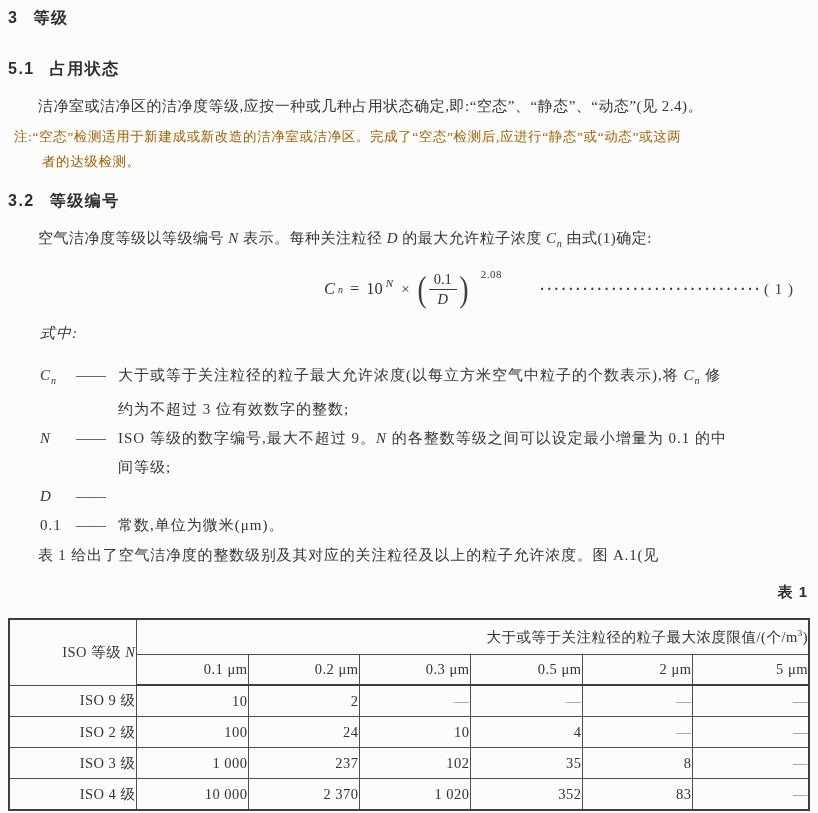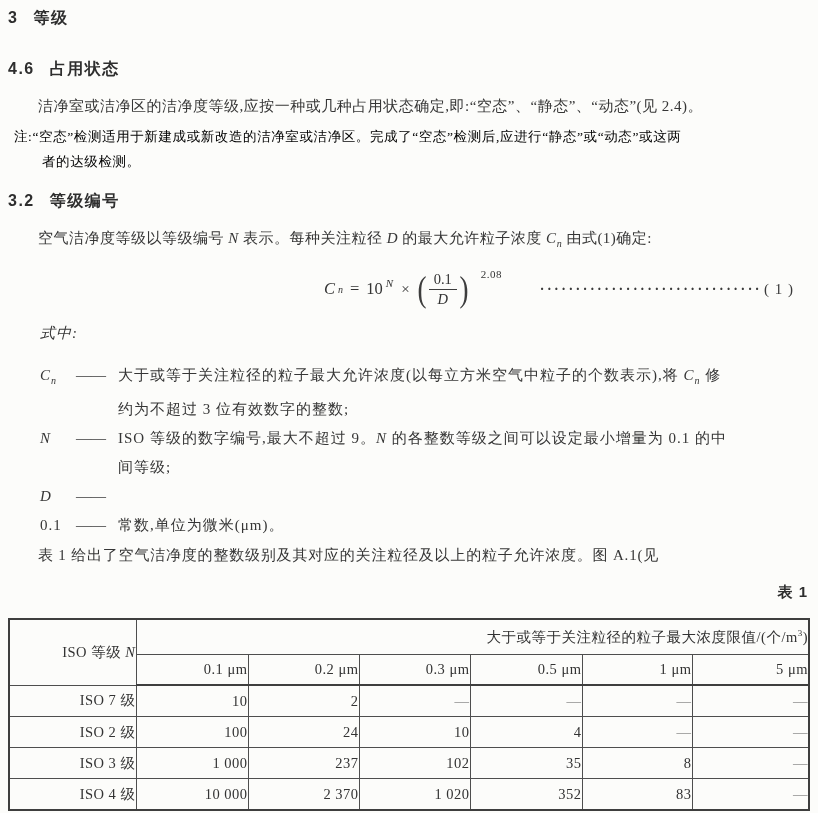--- a/index.html
+++ b/index.html
@@ -22,21 +22,21 @@
   .h-31{margin-top:30px;}
   .h-32{margin-top:17px;}
   
   .para{font-size:15px;letter-spacing:0.5px;line-height:21px;color:#363636;white-space:nowrap;}
   .p-indent{text-indent:30px;}
   .p1{margin-top:16px;}
   .p32{margin-top:16px;}
   .v{font-style:italic;font-family:"Liberation Serif",serif;}
   .ssub{font-size:10px;font-style:italic;}
   
-  .note{margin-top:7px;font-size:13.5px;letter-spacing:0.6px;line-height:25px;color:#000000;margin-left:6px;}
+  .note{margin-top:7px;font-size:13.5px;letter-spacing:0.6px;line-height:25px;color:#a16207;margin-left:6px;}
   .note-l2{padding-left:28px;}
   
   .formula-row{position:relative;height:52px;margin-top:9px;}
   .formula{
     position:absolute;left:0;right:0;top:0;bottom:0;
     display:flex;align-items:center;justify-content:center;gap:3px;
     font-size:16.5px;color:#333;
   }
   .f-eq{margin:0 4px;}
   .f-times{margin:0 5px;font-size:15px;}
@@ -90,21 +90,21 @@
 <body>
 
 <div class="page">
 
   <div class="h-sec">
     <span>3</span>
     <span>等级</span>
   </div>
 
   <div class="h-sec h-31">
-    <span>4.6</span>
+    <span>5.1</span>
     <span>占用状态</span>
   </div>
 
   <div class="para p-indent p1">洁净室或洁净区的洁净度等级,应按一种或几种占用状态确定,即:“空态”、“静态”、“动态”(见 2.4)。</div>
 
   <div class="note">
     <div><span>注:</span><span>“空态”检测适用于新建成或新改造的洁净室或洁净区。完成了“空态”检测后,应进行“静态”或“动态”或这两</span></div>
     <div class="note-l2">者的达级检测。</div>
   </div>
 
@@ -184,25 +184,25 @@
     <tbody>
       <tr class="hr1">
         <td rowspan="2" class="iso-head"><span>ISO 等级 </span><i class="v">N</i></td>
         <td colspan="6"><span>大于或等于关注粒径的粒子最大浓度限值/(个/m</span><span class="sup3">3</span><span>)</span></td>
       </tr>
       <tr class="hr2">
         <td>0.1 μm</td>
         <td>0.2 μm</td>
         <td>0.3 μm</td>
         <td>0.5 μm</td>
-        <td>1 μm</td>
+        <td>2 μm</td>
         <td>5 μm</td>
       </tr>
       <tr class="body-row">
-        <td>ISO 7 级</td>
+        <td>ISO 9 级</td>
         <td class="num-cell">10</td>
         <td class="num-cell">2</td>
         <td class="cell-dash">—</td>
         <td class="cell-dash">—</td>
         <td class="cell-dash">—</td>
         <td class="cell-dash">—</td>
       </tr>
       <tr class="body-row">
         <td>ISO 2 级</td>
         <td class="num-cell">100</td>

